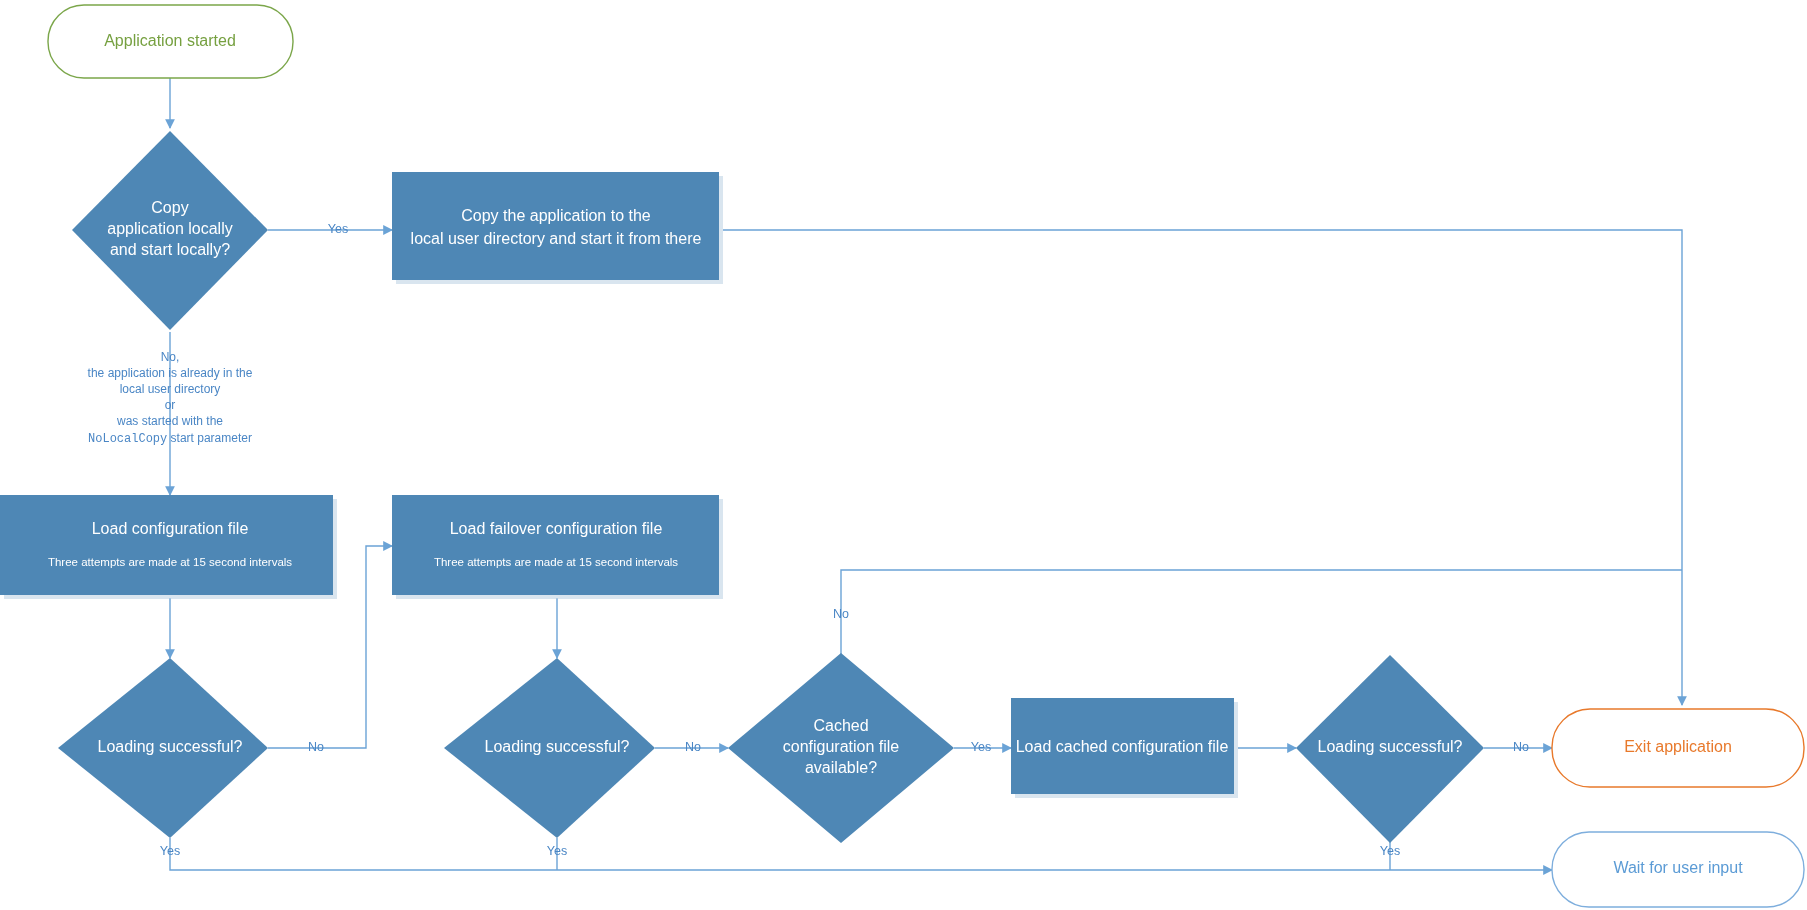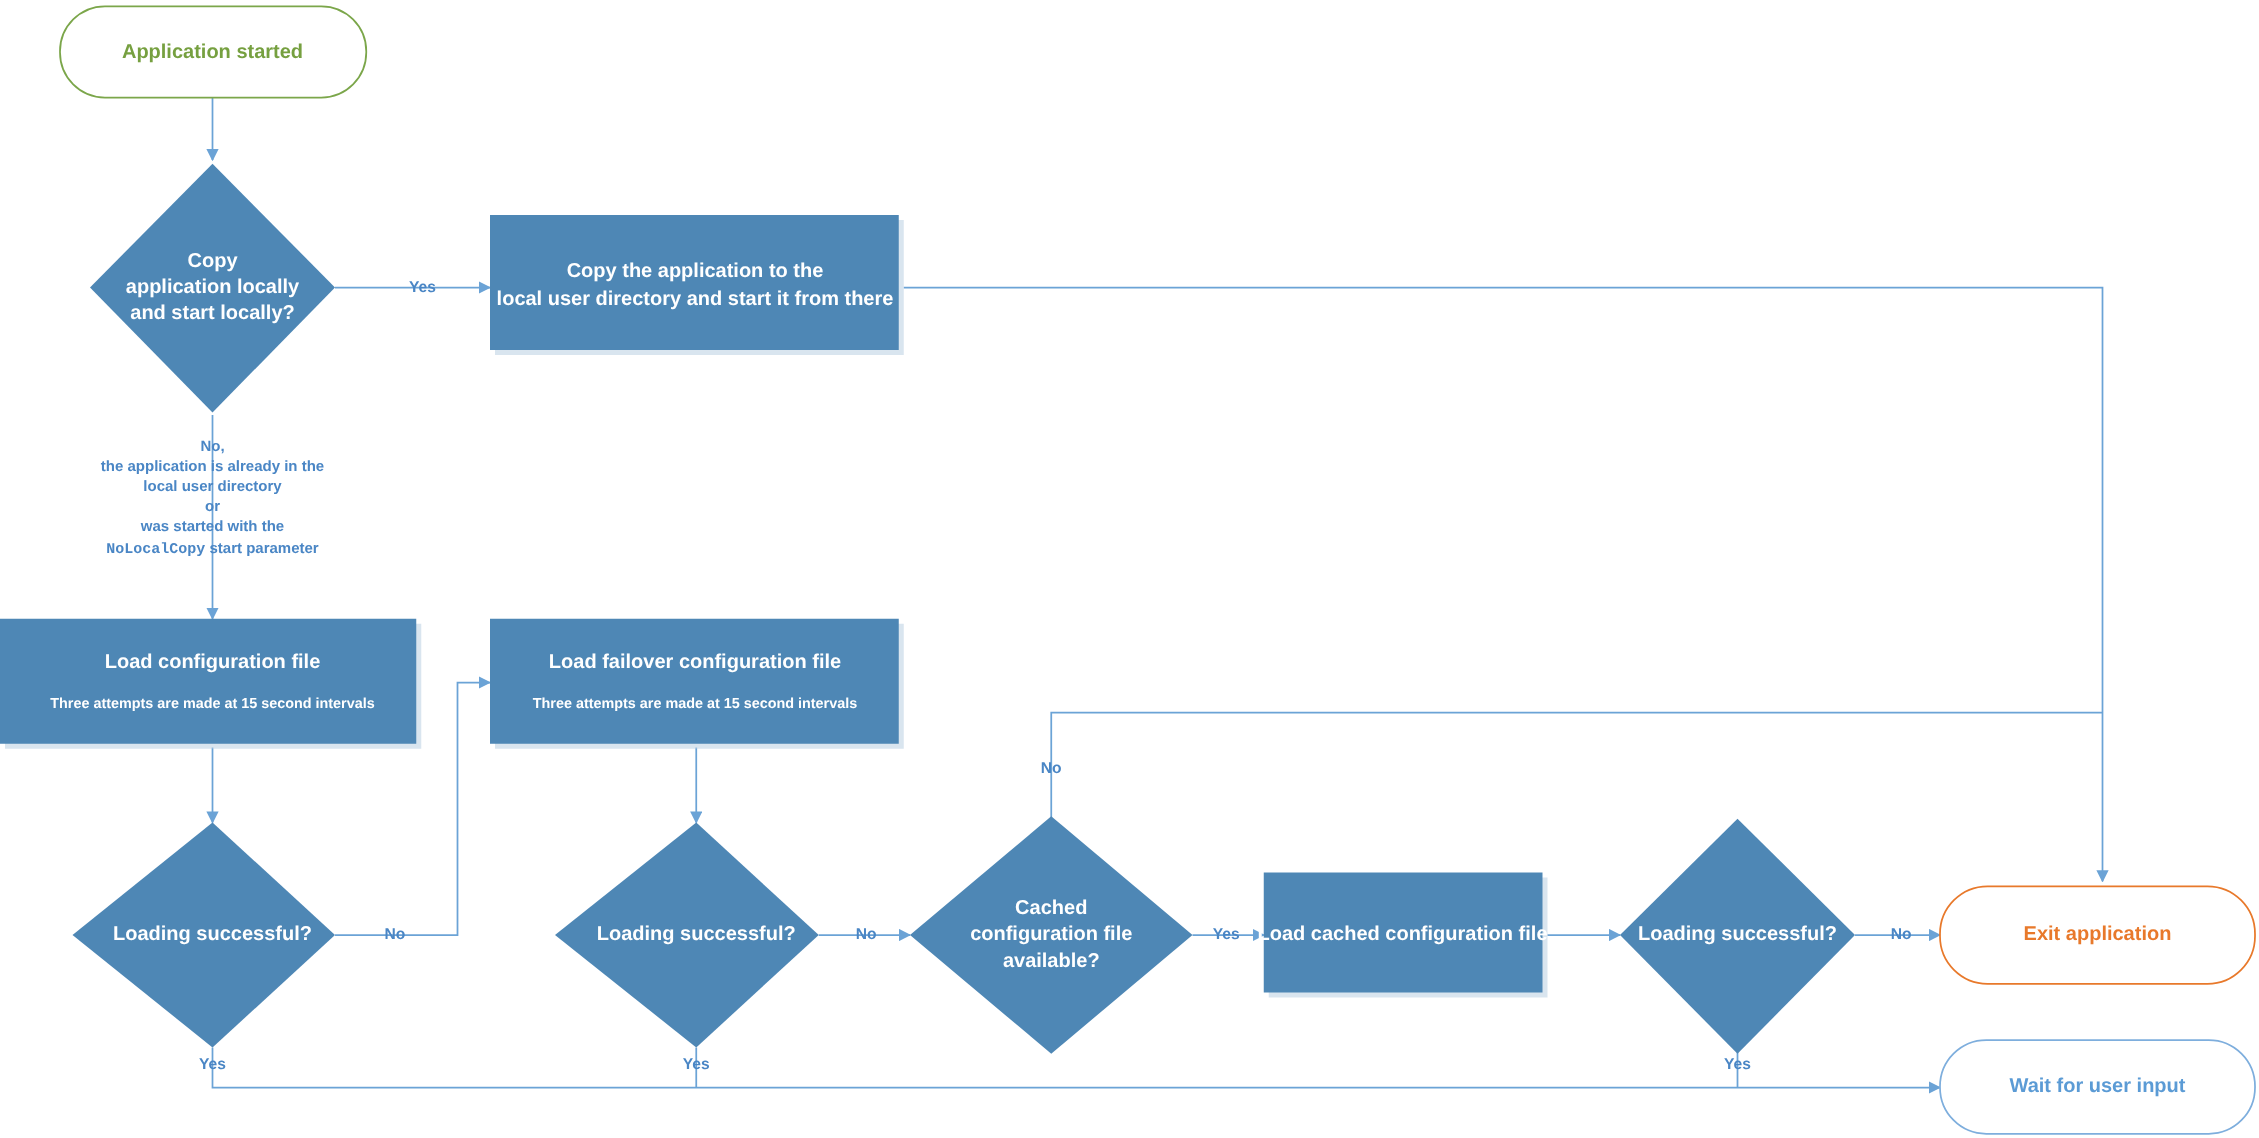--- a/index.html
+++ b/index.html
@@ -11,21 +11,20 @@
     width: 1807px;
     height: 910px;
     font-family: "Liberation Sans", sans-serif;
     overflow: hidden;
   }
   #flowchart-canvas {
     position: relative;
     width: 1807px;
     height: 910px;
     background: #ffffff;
-    font-weight: bold;
   }
   svg.diagram {
     position: absolute;
     top: 0;
     left: 0;
     width: 1807px;
     height: 910px;
   }
   .node-label {
     font-family: "Liberation Sans", sans-serif;

